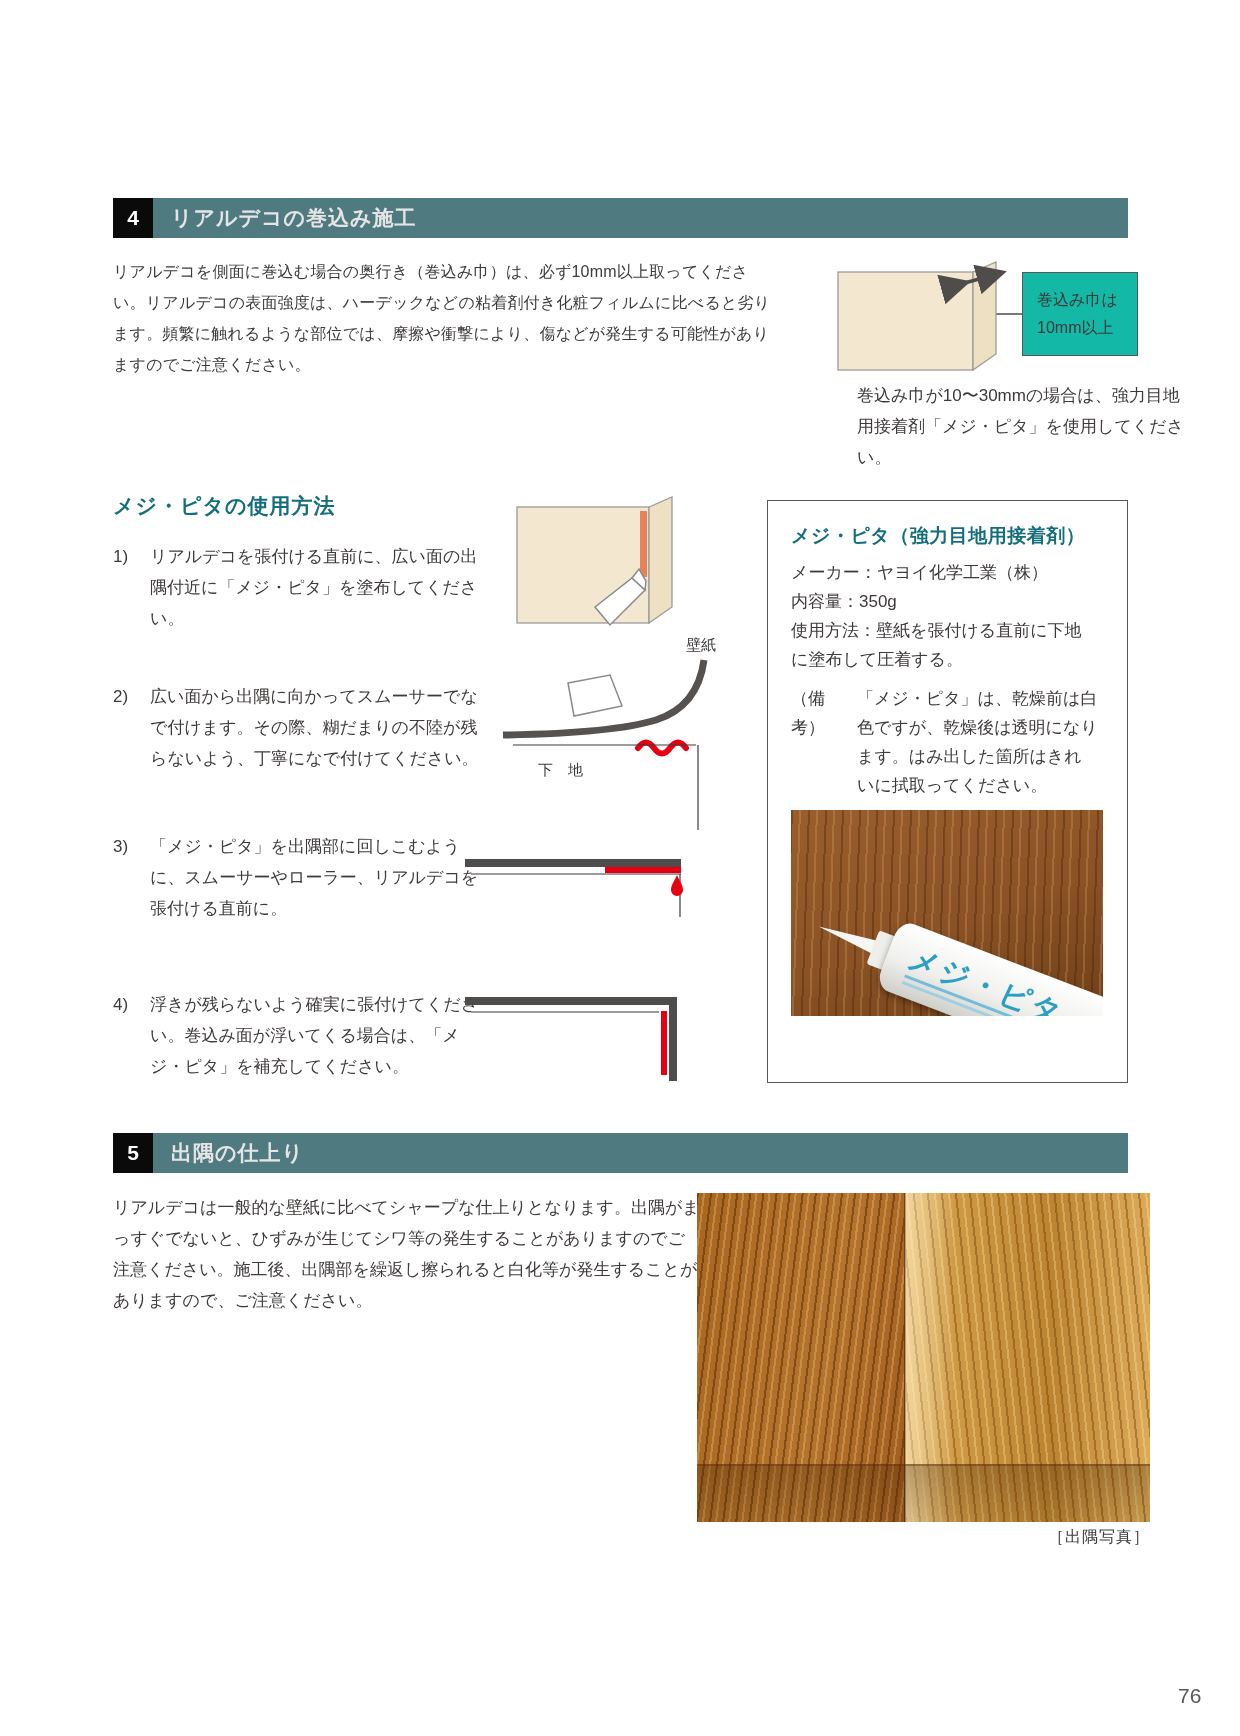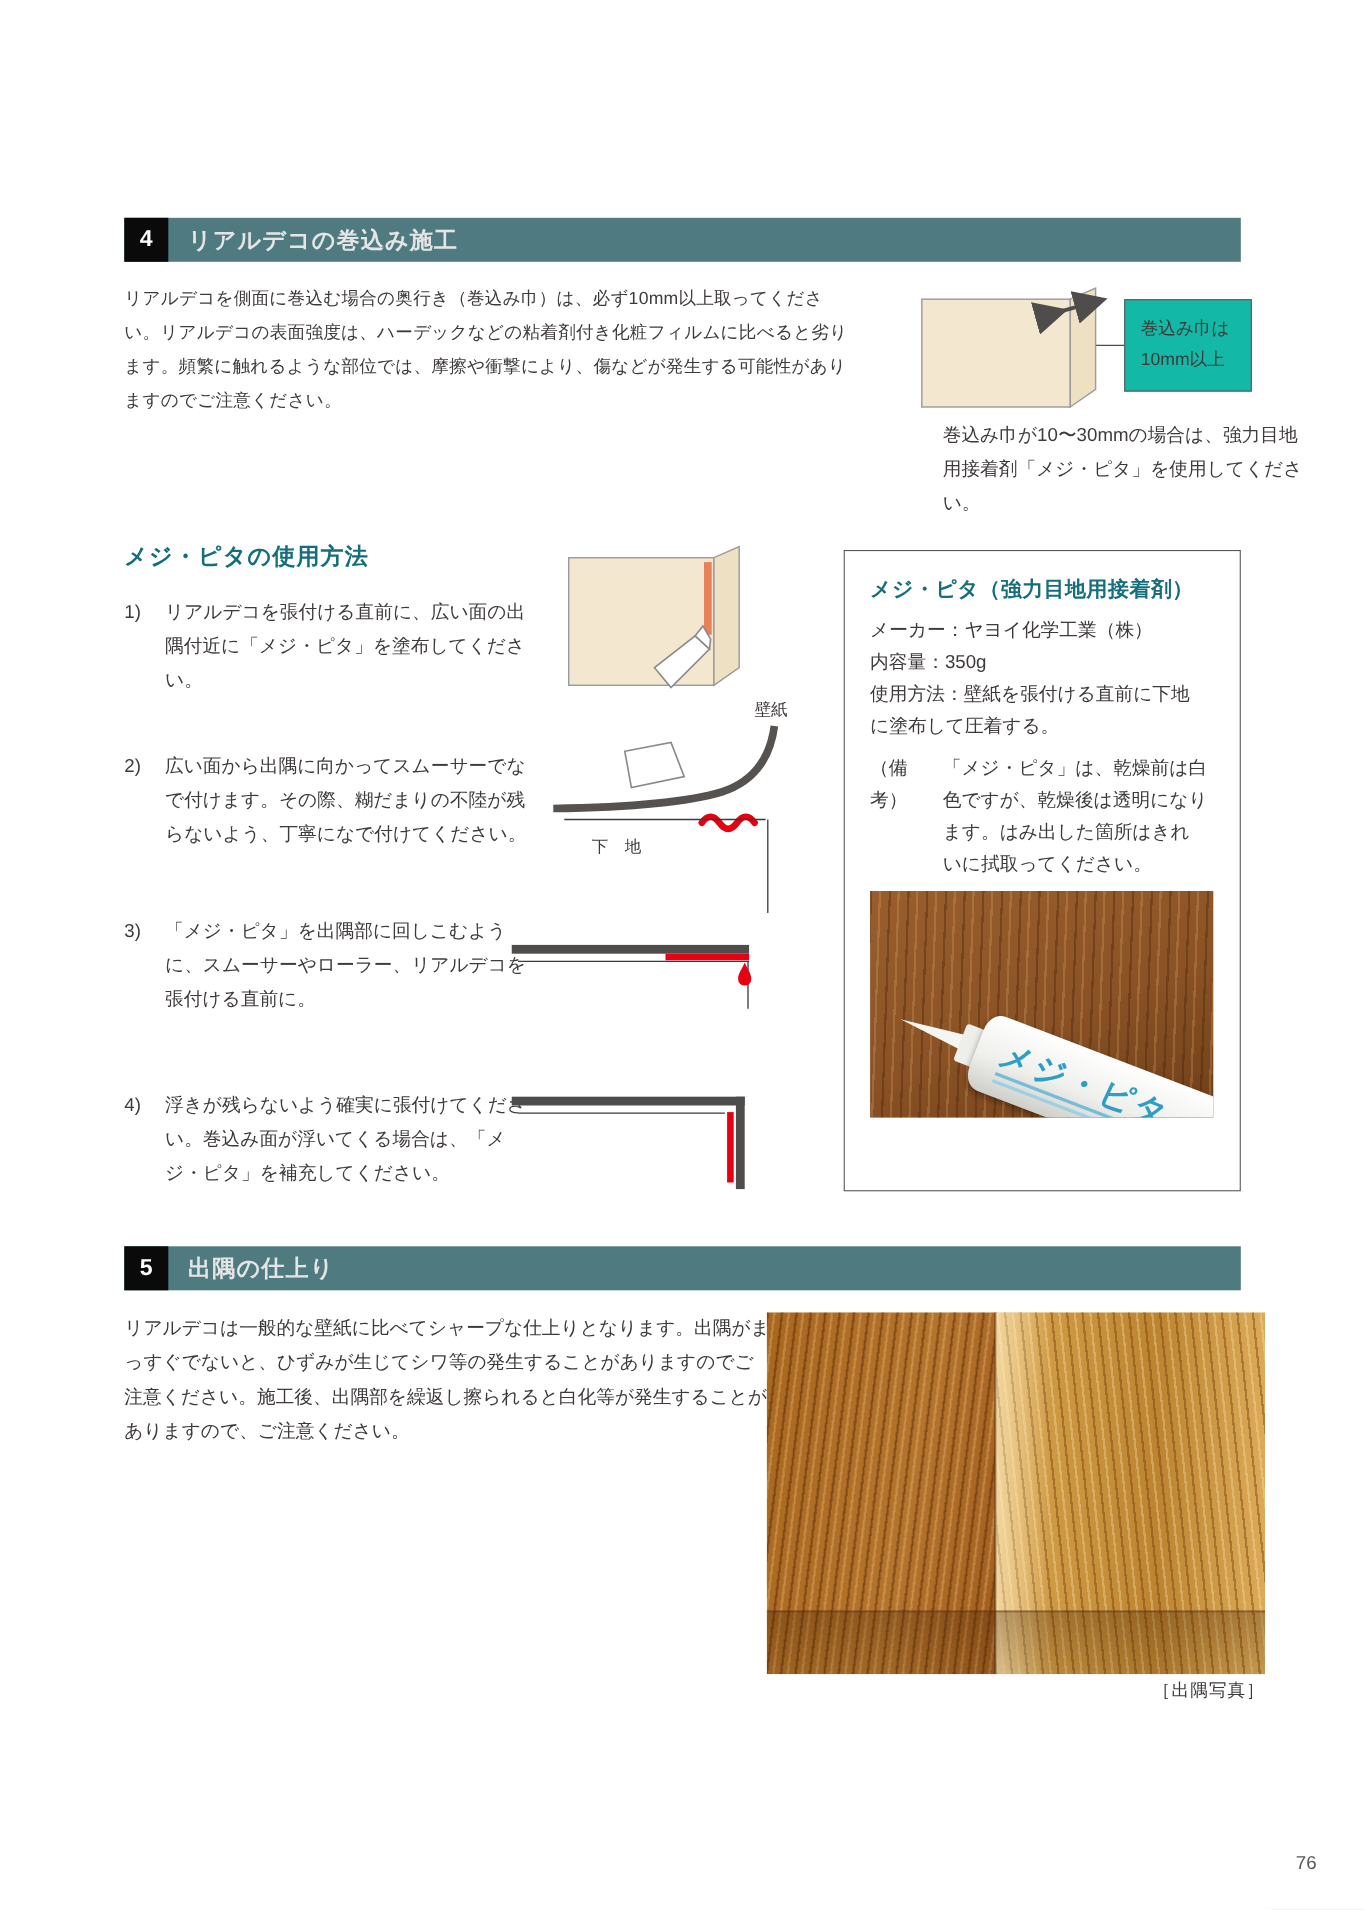--- a/index.html
+++ b/index.html
@@ -59,21 +59,21 @@
       linear-gradient(100deg,#a9661f 0%,#b5742c 60%,#a15c1d 100%);}
   .face-right{left:46%;width:54%;
     background:
       repeating-linear-gradient(84deg, rgba(110,60,15,.42) 0 2px, rgba(0,0,0,0) 2px 7px, rgba(255,235,190,.3) 7px 9px, rgba(0,0,0,0) 9px 14px),
       linear-gradient(90deg,#e6ba6c 0%,#cf9a44 20%,#bd8430 60%,#dcab58 100%);}
   .corner-edge{position:absolute;top:0;left:calc(46% - 1px);width:2px;height:100%;background:linear-gradient(180deg,rgba(110,60,15,.85),rgba(80,45,8,.85));}
   .corner-sheen{position:absolute;top:0;left:46%;width:11%;height:100%;background:linear-gradient(90deg,rgba(255,242,205,.5),rgba(255,242,205,0));}
   .corner-skirt{position:absolute;left:0;bottom:0;width:100%;height:58px;border-top:2px solid rgba(90,45,10,.55);background:linear-gradient(180deg,rgba(70,35,5,.32),rgba(40,20,0,.12));}
 
   .photo-caption{position:absolute;left:697px;top:1527px;width:453px;text-align:right;font-size:16px;letter-spacing:1px;}
-  .page-num{position:absolute;left:1178px;top:1684px;font-size:17px;color:#595757;}
+  .page-num{position:absolute;left:1178px;top:1684px;font-size:21px;color:#595757;}
 </style>
 </head>
 <body>
 
 <div id="page">
 
   <div class="sec-header" style="top:198px;">
     <div class="sec-num">4</div>
     <div class="sec-title">リアルデコの巻込み施工</div>
   </div>

